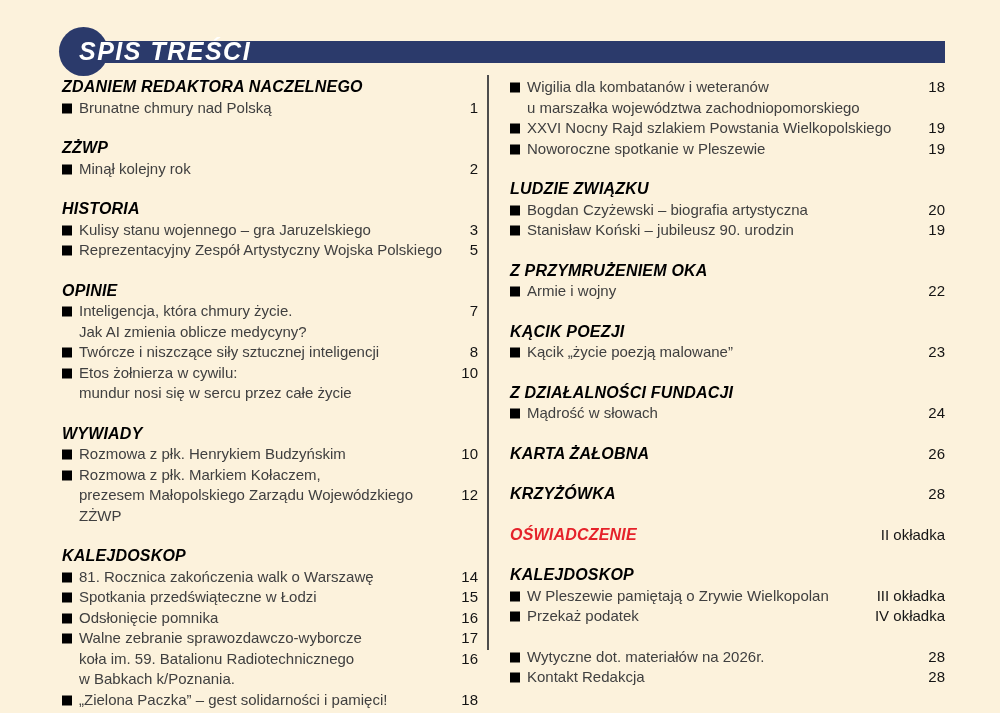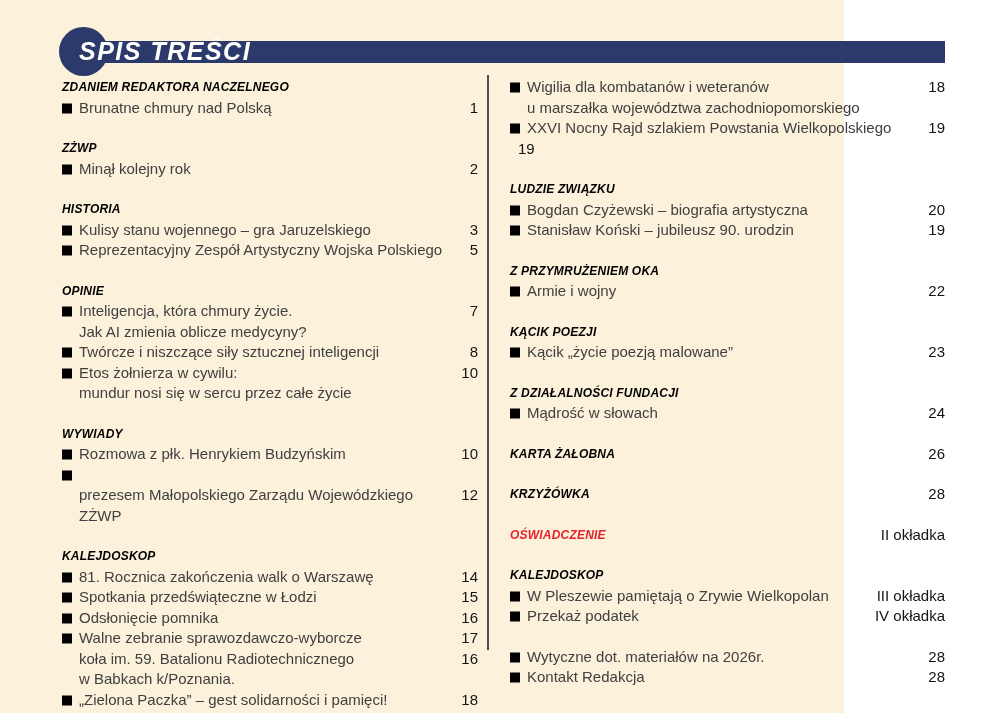--- a/index.html
+++ b/index.html
@@ -5,21 +5,21 @@
   html, body {
     margin: 0;
     padding: 0;
     width: 1000px;
     height: 713px;
     overflow: hidden;
     font-family: "Liberation Sans", sans-serif;
   }
   .page {
     position: relative;
-    width: 844px;
+    width: 1000px;
     height: 713px;
     background: var(--bg, #fcf2dc);
   }
   
   .header-bar {
     position: absolute;
     left: 80px;
     top: 41px;
     width: 865px;
     height: 22px;
@@ -68,21 +68,21 @@
 
   .section-header {
     display: flex;
     justify-content: space-between;
     align-items: flex-start;
     line-height: 20.5px;
   }
   .section-title {
     font-weight: bold;
     font-style: italic;
-    font-size: 12px;
+    font-size: 16px;
     color: #000000;
     letter-spacing: 0.2px;
   }
   .section-title.red { color: var(--red, #e5222a); }
 
   .toc-row {
     display: flex;
     justify-content: space-between;
     align-items: flex-start;
     line-height: 20.5px;
@@ -177,21 +177,21 @@
       </div>
       <div class="toc-section">
         <div class="section-header">
           <span class="section-title">WYWIADY</span>
         </div>
         <div class="toc-row">
           <div class="row-text"><span class="bullet"></span><span class="entry-text">Rozmowa z płk. Henrykiem Budzyńskim</span></div>
           <span class="pagenum">10</span>
         </div>
         <div class="toc-row">
-          <div class="row-text"><span class="bullet"></span></div>
+          <div class="row-text"><span class="bullet"></span><span class="entry-text">Rozmowa z płk. Markiem Kołaczem,</span></div>
         </div>
         <div class="toc-row">
           <div class="row-text cont"><span class="entry-text">prezesem Małopolskiego Zarządu Wojewódzkiego ZŻWP</span></div>
           <span class="pagenum">12</span>
         </div>
       </div>
       <div class="toc-section">
         <div class="section-header">
           <span class="section-title">KALEJDOSKOP</span>
         </div>
@@ -231,20 +231,21 @@
           <span class="pagenum">18</span>
         </div>
         <div class="toc-row">
           <div class="row-text cont"><span class="entry-text">u marszałka województwa zachodniopomorskiego</span></div>
         </div>
         <div class="toc-row">
           <div class="row-text"><span class="bullet"></span><span class="entry-text">XXVI Nocny Rajd szlakiem Powstania Wielkopolskiego</span></div>
           <span class="pagenum">19</span>
         </div>
         <div class="toc-row">
+          <div class="row-text"><span class="bullet"></span><span class="entry-text">Noworoczne spotkanie w Pleszewie</span></div>
           <span class="pagenum">19</span>
         </div>
       </div>
       <div class="toc-section">
         <div class="section-header">
           <span class="section-title">LUDZIE ZWIĄZKU</span>
         </div>
         <div class="toc-row">
           <div class="row-text"><span class="bullet"></span><span class="entry-text">Bogdan Czyżewski – biografia artystyczna</span></div>
           <span class="pagenum">20</span>

